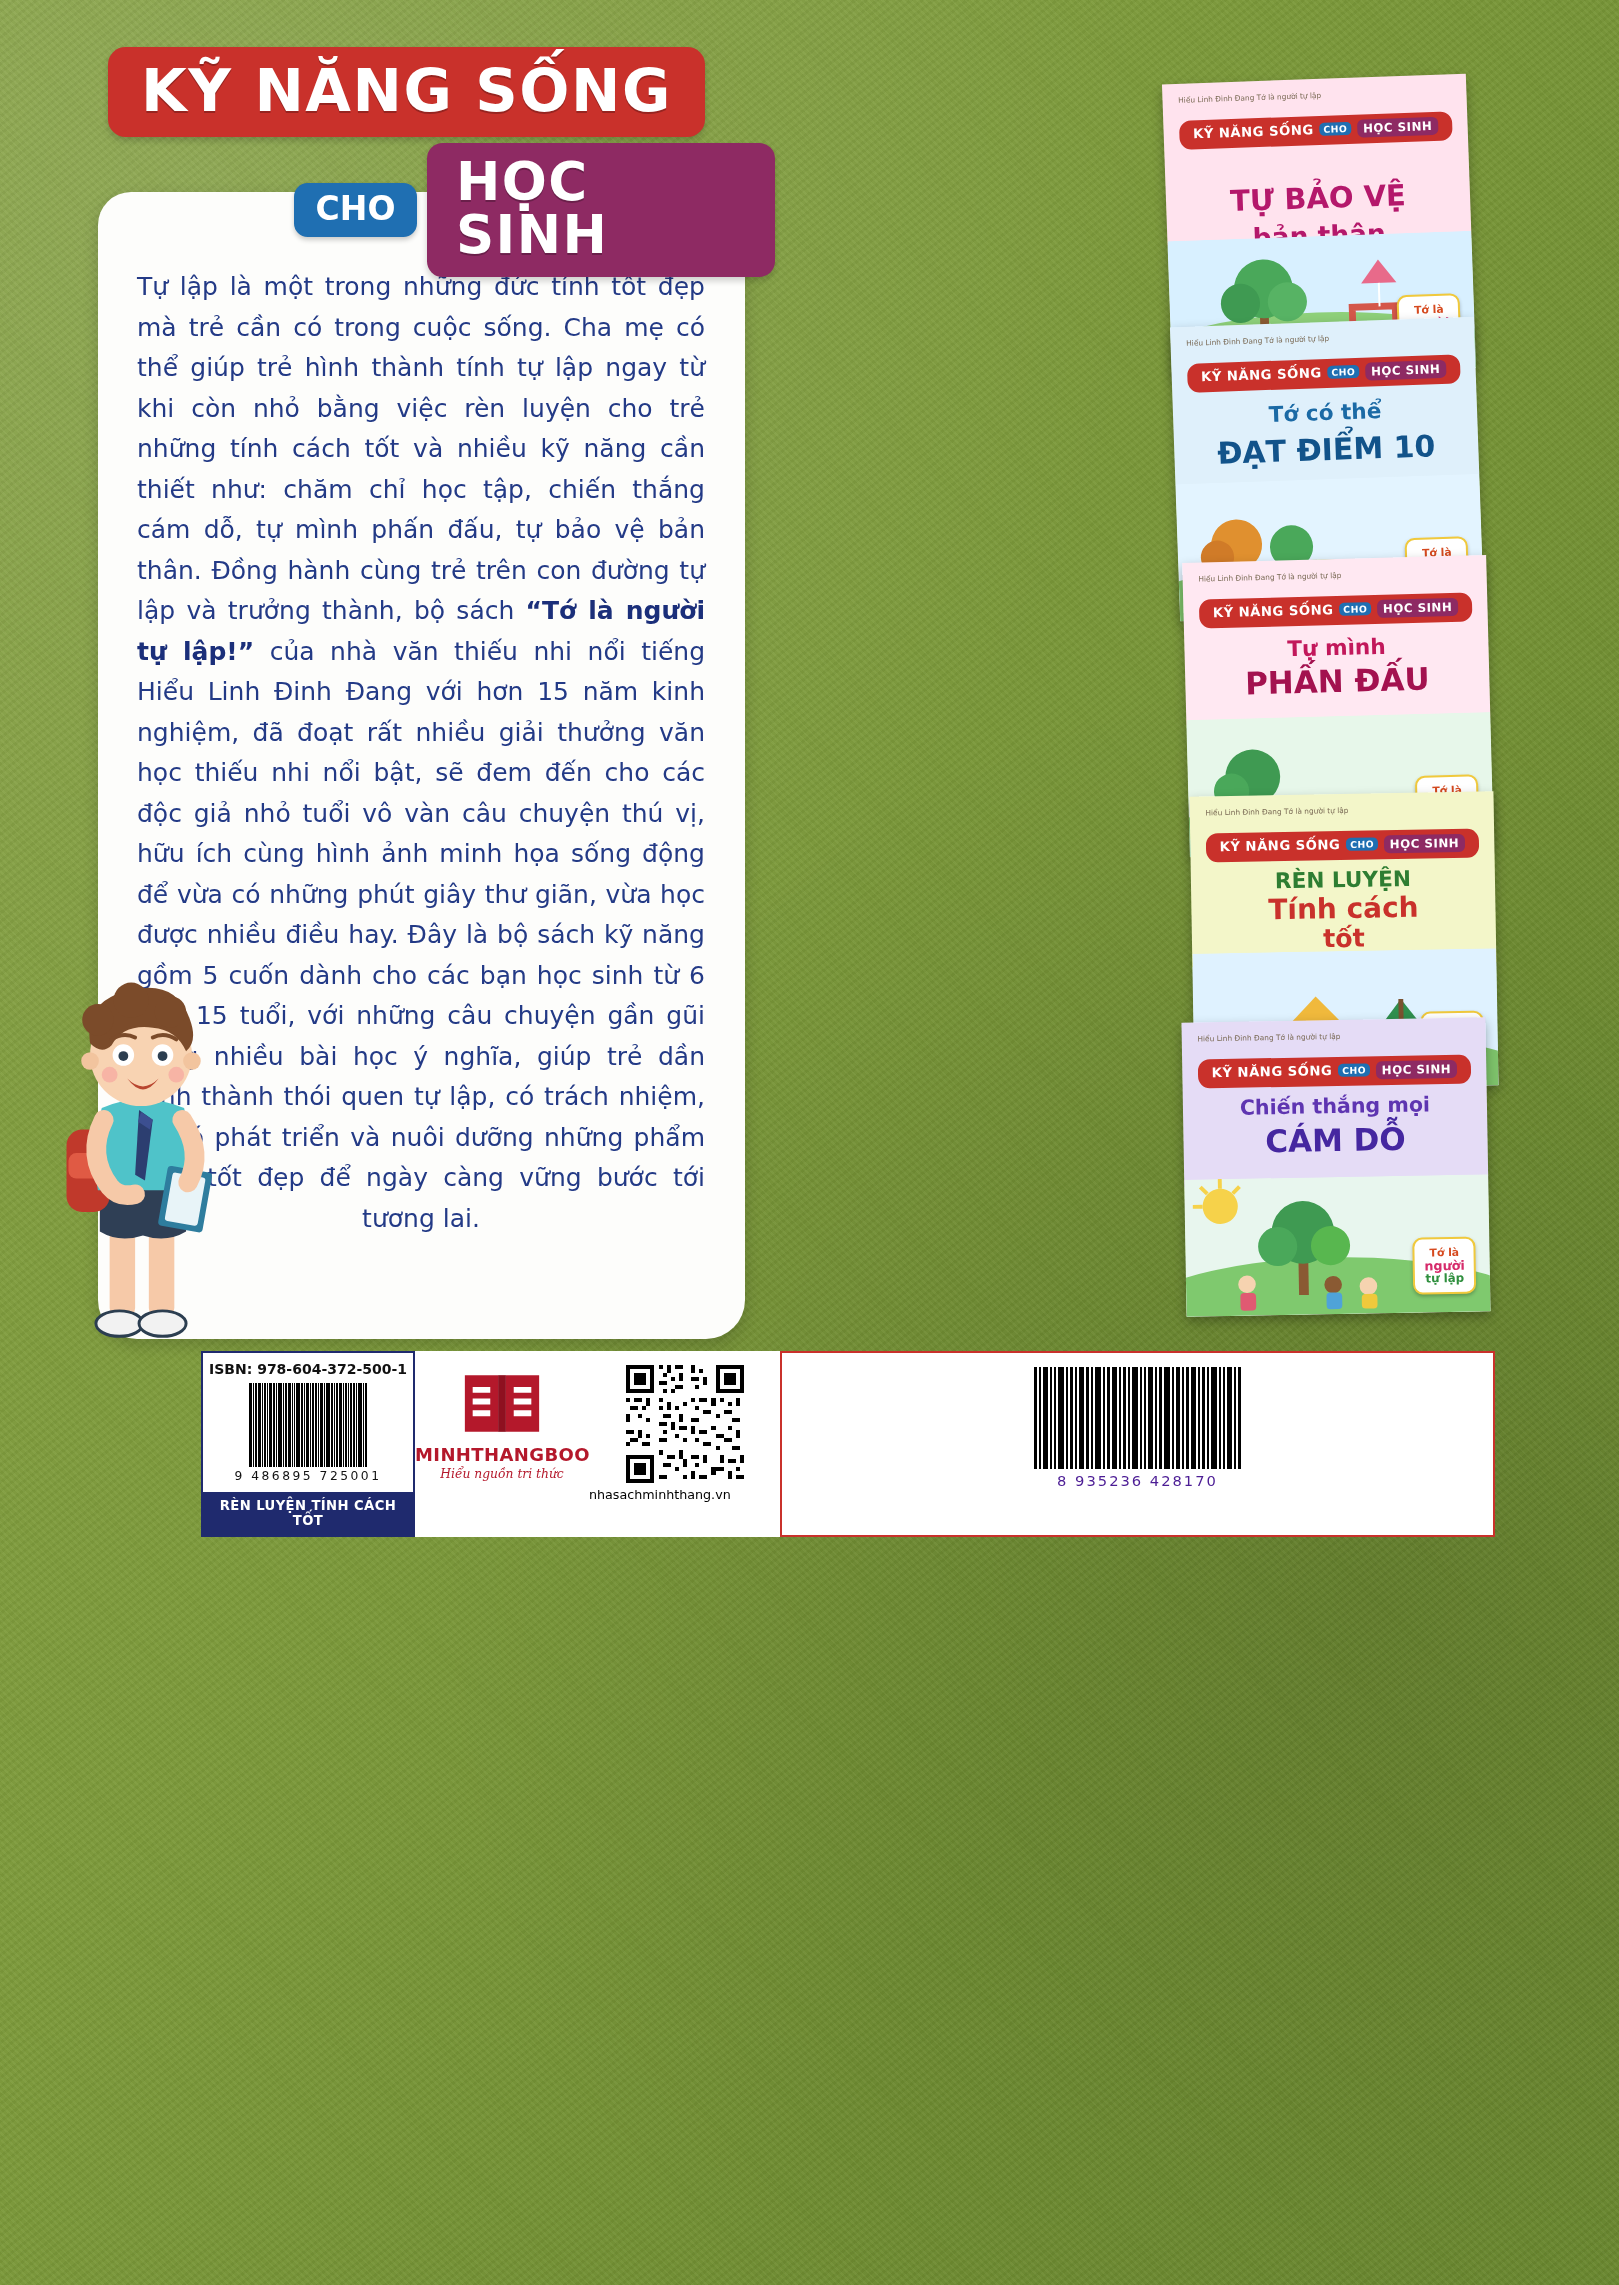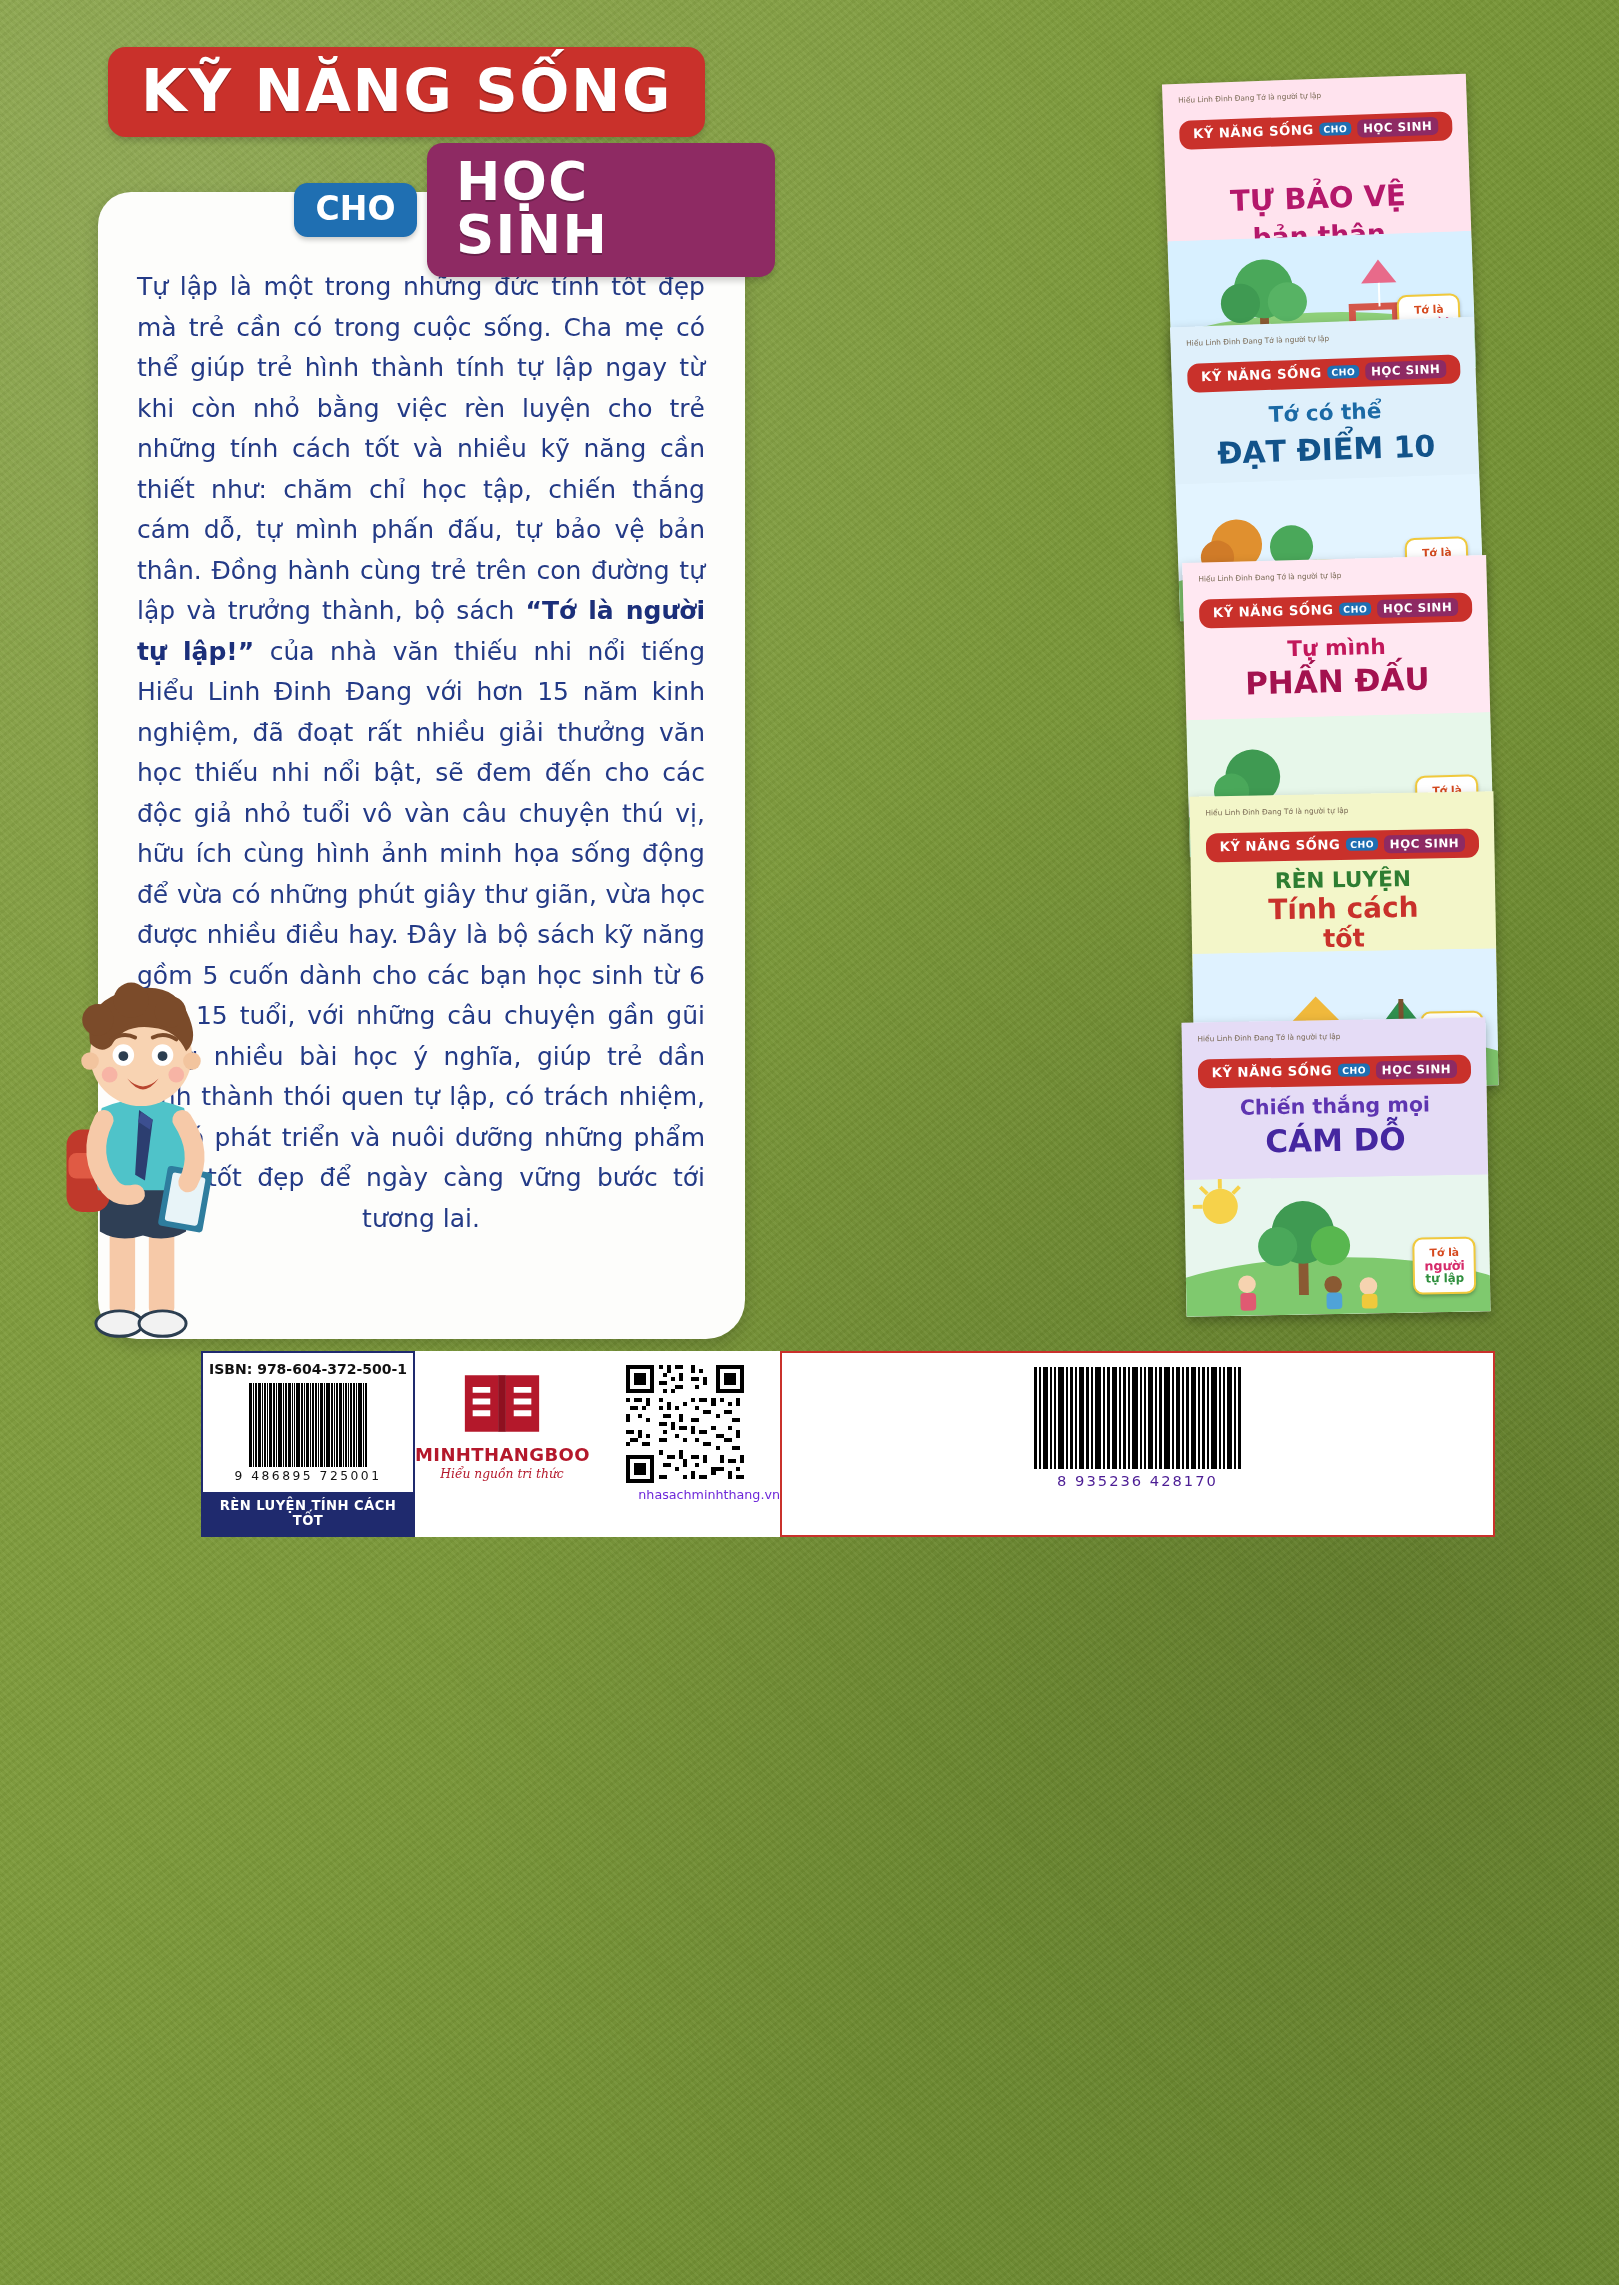--- a/index.html
+++ b/index.html
@@ -151,21 +151,21 @@
   .bars i{ display:block; background:#000; height:100%;}
   .isbn-num{ font-size:12.3px; letter-spacing:2.5px; text-align:center; color:#111; margin-top:2px;}
   .isbn-foot{
     position:absolute; left:0; right:0; bottom:0; background:#1f2a6e; color:#fff;
     font-size:13.2px; font-weight:bold; text-align:center; padding:5.9px 0 6.9px; letter-spacing:0.4px;
   }
   .logo-mark{ width:86px; height:73px; margin:15.7px auto 3.9px; position:relative;}
   .logo-name{ text-align:center; font-weight:bold; font-size:18px; color:#b4182b; letter-spacing:0.4px;}
   .logo-slogan{ text-align:center; font-size:12.3px; color:#b4182b; font-family:"DejaVu Serif", serif; font-style:italic; margin-top:2px;}
   .qr-box{ width:118px; height:118px; margin:13.7px auto 3.9px; }
-  .qr-url{ text-align:right; font-size:12.7px; color:#6d28d9;}
+  .qr-url{ text-align:left; font-size:12.7px; color:#000000;}
   .ean-inner{ padding:13.7px 25.5px 0; }
   .ean-bars{ display:flex; align-items:flex-end; gap:2px; height:102px; justify-content:center;}
   .ean-bars i{ display:block; background:#000; height:100%;}
   .ean-num{ text-align:center; font-size:14.7px; letter-spacing:2px; color:#4c1d95; margin-top:2.9px;}
   .price-foot{
     position:absolute; left:0; right:0; bottom:0; background:#c9312b; color:#fff;
     text-align:center; font-weight:bold; font-size:18.6px; padding:6.9px 0 7.8px; letter-spacing:0.6px;
   }
 </style>
 </head>

